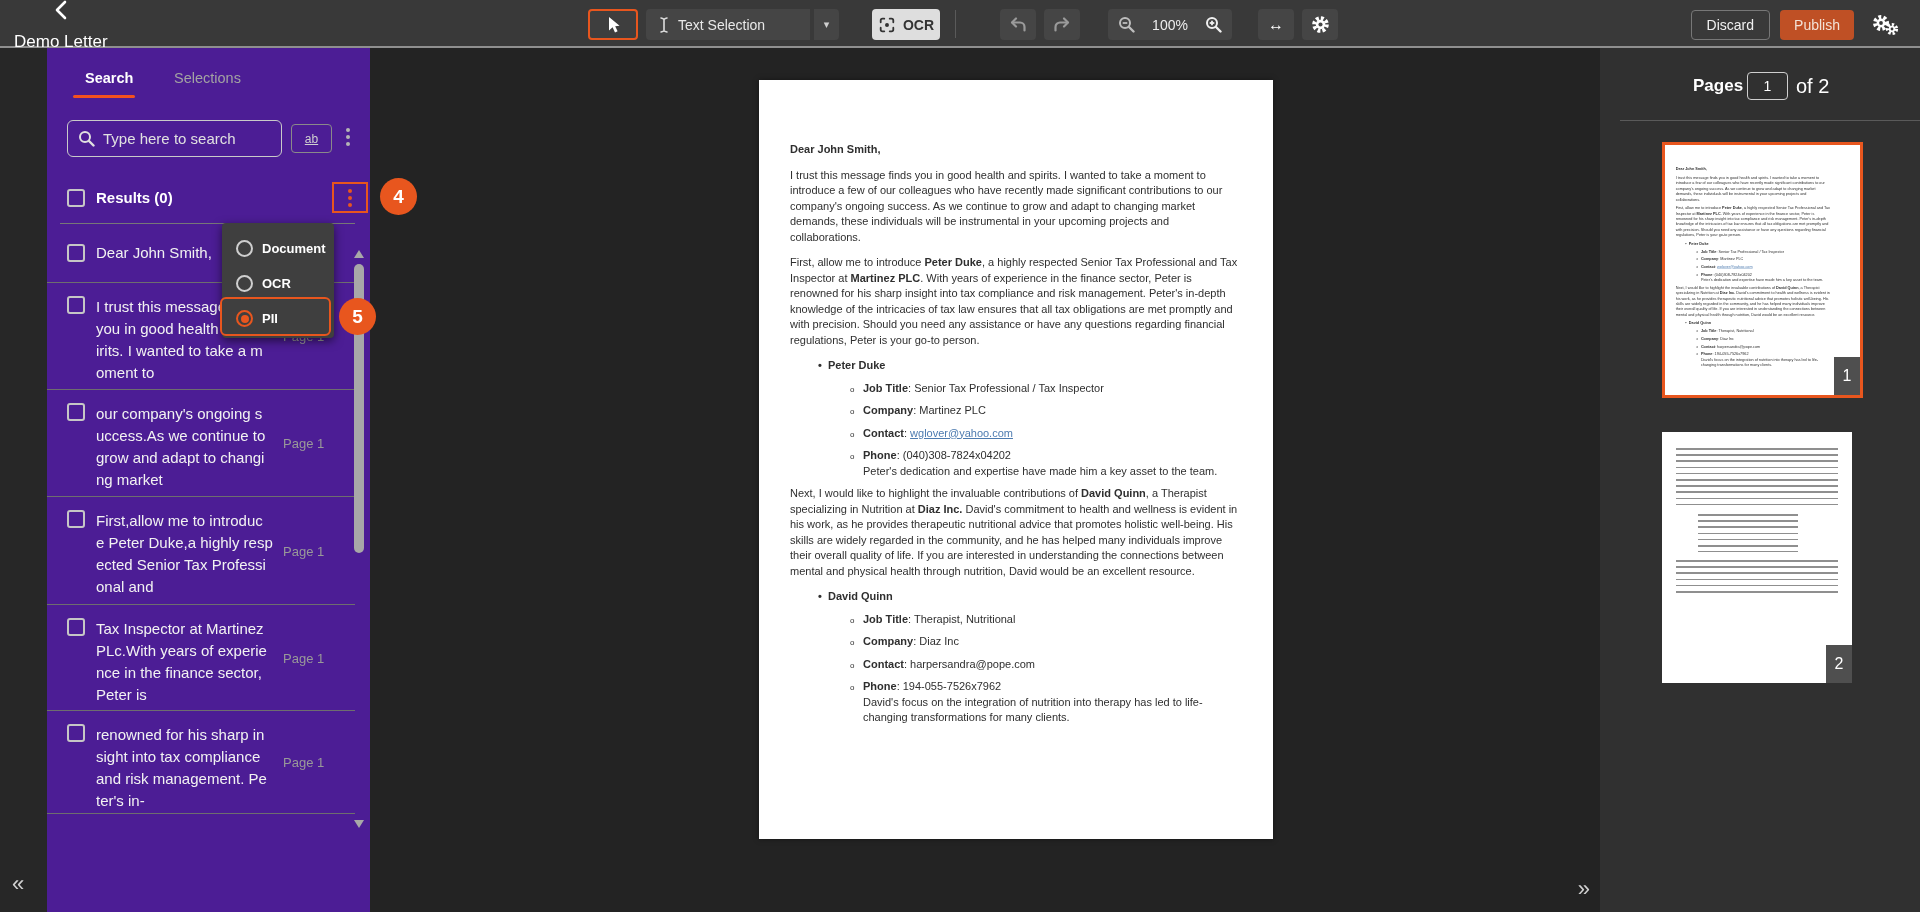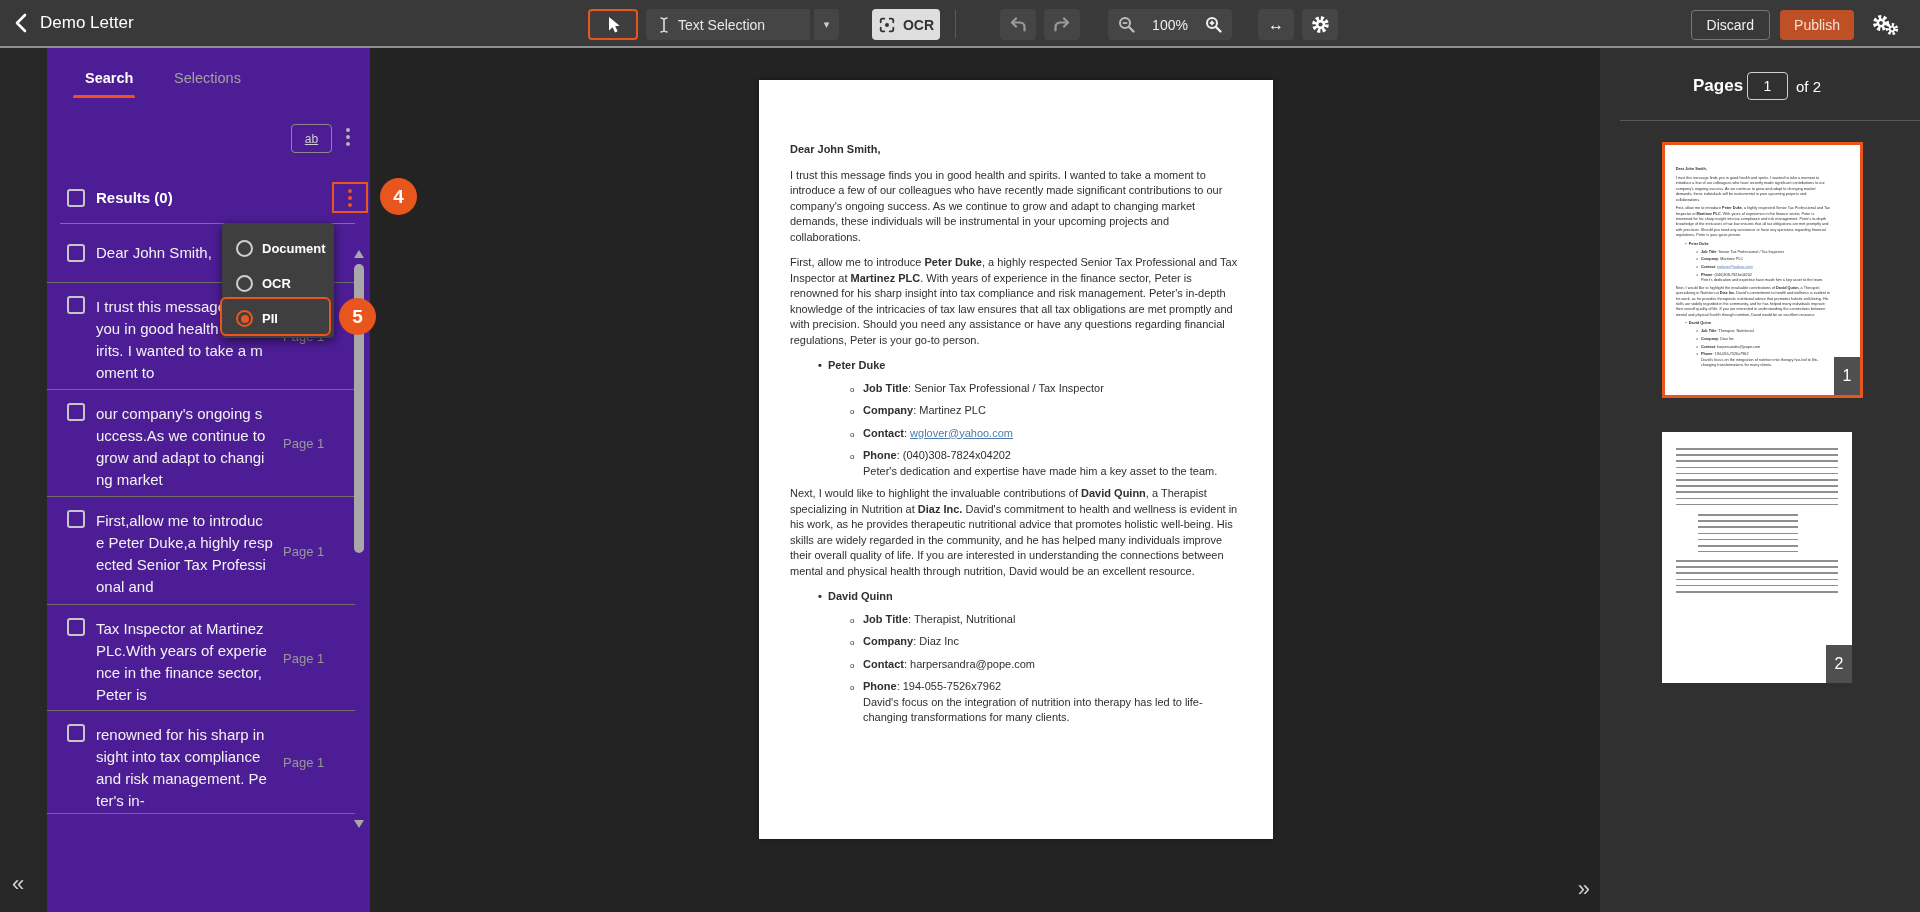--- a/index.html
+++ b/index.html
@@ -3,21 +3,21 @@
 <meta charset="utf-8">
 <style>
   * { margin:0; padding:0; box-sizing:border-box; }
   html,body { background:#1d1d1d; }
   .app { position:relative; width:1920px; height:912px; overflow:hidden;
          font-family:"Liberation Sans", sans-serif; background:#232323; }
 
   
   .topbar { position:absolute; left:0; top:0; width:1920px; height:48px;
             background:#393939; border-bottom:2px solid #8f8f8f; z-index:20; }
-  .tb-left { position:absolute; left:14px; top:0; height:46px; display:flex; align-items:center; gap:12px; }
+  .tb-left { position:absolute; left:14px; top:0; height:46px; display:flex; align-items:center; gap:12px;flex-direction:column; }
   .back-btn { display:flex; align-items:center; cursor:pointer; }
   .title { color:#fff; font-size:17px; }
   .tbtn { position:absolute; top:9px; height:31px; background:#454545; border:none; border-radius:4px;
           display:flex; align-items:center; justify-content:center; color:#cfcfcf; cursor:pointer; }
   .cursor-btn { left:588px; width:50px; background:#3e3e3e; border:2px solid #e8561e; }
   .tool-select { position:absolute; left:646px; top:9px; width:164px; height:31px; background:#454545;
                  border-radius:4px 0 0 4px; display:flex; align-items:center; gap:8px; padding-left:12px;
                  color:#e8e8e8; font-size:14px; cursor:pointer; }
   .tool-caret { position:absolute; left:812px; top:9px; width:27px; height:31px; background:#454545;
                 border-radius:0 4px 4px 0; border-left:2px solid #393939; display:flex; align-items:center;
@@ -119,21 +119,21 @@
   .letter .lvl1 > .marker::before { content:"\2022"; position:absolute; left:28px; font-weight:bold; }
   .letter .lvl2 > .marker::before { content:"o"; position:absolute; left:60px; font-size:8px; top:1px; }
 
   
   .rightpanel { position:absolute; left:1600px; top:48px; width:320px; height:864px; background:#303030; }
   .pages-row { position:absolute; left:0; top:22px; width:320px; height:32px; display:flex; align-items:center; }
   .pages-label { position:absolute; left:93px; color:#fff; font-weight:bold; font-size:17px; }
   .page-input { position:absolute; left:147px; width:41px; height:28px; background:transparent;
                 border:1.5px solid #cfcfcf; border-radius:4px; color:#fff; font-size:14px; text-align:center;
                 font-family:"Liberation Sans", sans-serif; }
-  .of-label { position:absolute; left:196px; color:#fff; font-size:15px; }
+  .of-label { position:absolute; left:196px; color:#fff; font-size:20px; }
   .right-hr { position:absolute; left:20px; top:72px; width:300px; height:1px; background:#5a5a5a; }
   .thumb { position:absolute; background:#fff; cursor:pointer; }
   .thumb-1 { left:62px; top:94px; width:201px; height:256px; border:3px solid #e8561e; }
   .thumb-2 { left:62px; top:384px; width:190px; height:251px; }
   .mini { position:absolute; inset:0; overflow:hidden; background:#fff; }
   .mini .letter { transform:scale(0.345); transform-origin:0 0; }
   .page-badge { position:absolute; right:0; bottom:0; width:26px; height:38px; background:#4f4f4f; color:#fff;
                 font-size:16px; display:flex; align-items:center; justify-content:center; }
   .t2-block { position:absolute; background:repeating-linear-gradient(180deg,#8f8f8f 0 1.6px,transparent 1.6px 6.2px); }
   .t2-p1 { left:14px; right:14px; top:16px; height:57px; }
@@ -245,20 +245,27 @@
 
   <div class="left-rail">
     <span class="collapse-left">«</span>
   </div>
 
   <aside class="sidebar">
     <div class="tab tab-search">Search</div>
     <div class="tab tab-selections">Selections</div>
     <div class="tab-underline"></div>
 
+    <div class="search-box">
+      <svg width="17" height="17" viewBox="0 0 17 17">
+          <circle cx="7" cy="7" r="5" fill="none" stroke="#e0e0e0" stroke-width="2"></circle>
+          <line x1="11" y1="11" x2="15.5" y2="15.5" stroke="#e0e0e0" stroke-width="2.4" stroke-linecap="round"></line>
+        </svg>
+      <input placeholder="Type here to search" style="">
+    </div>
     <button class="ab-btn"><span>ab</span></button>
     <div class="kebab search-kebab">
         <i></i>
         <i></i>
         <i></i>
       </div>
 
     <div class="results-header">
       <span class="cb"></span>
       <span class="results-label">Results (0)</span>

